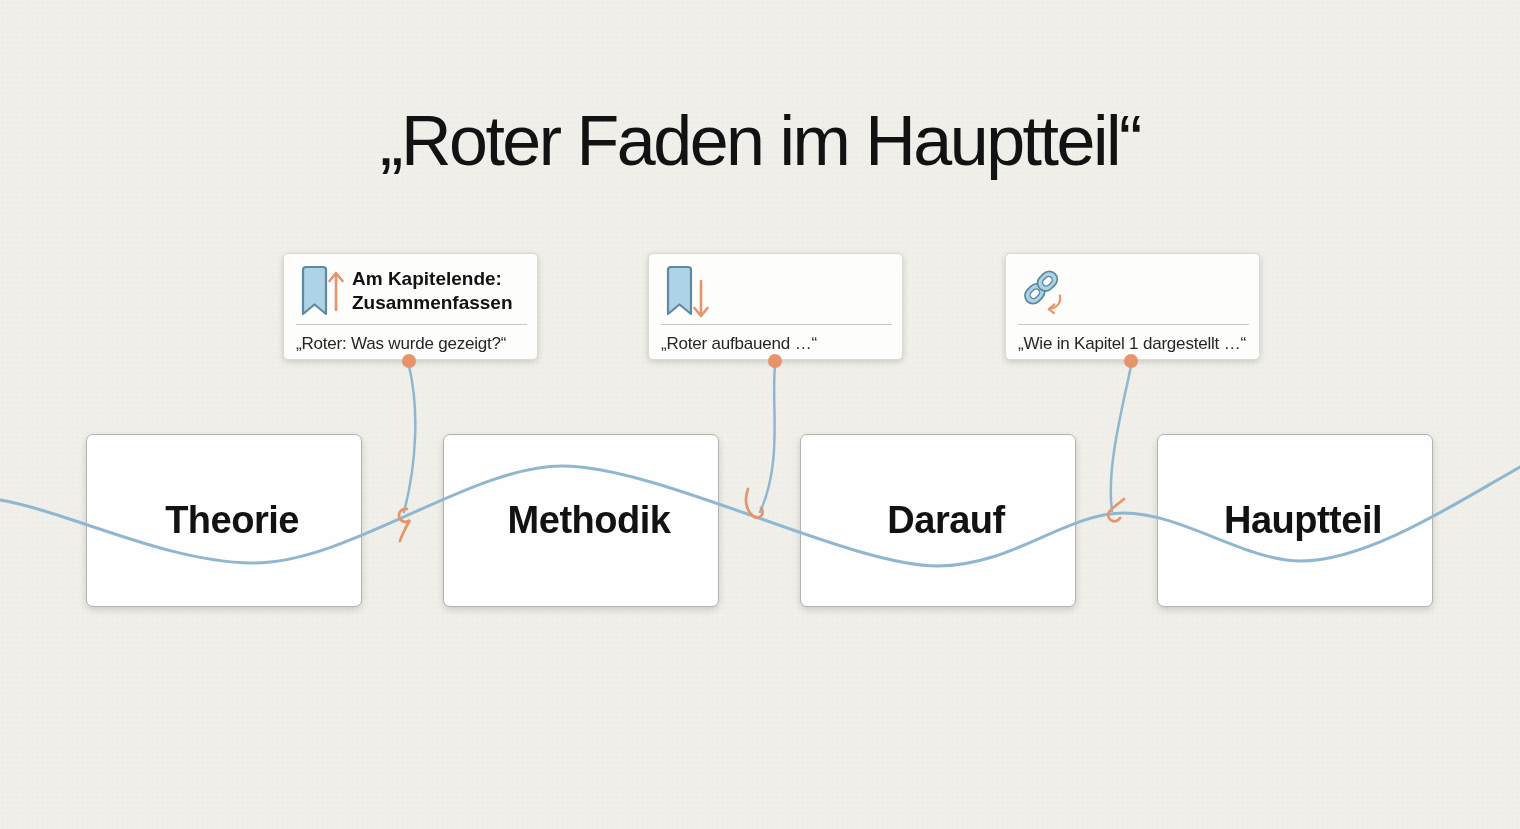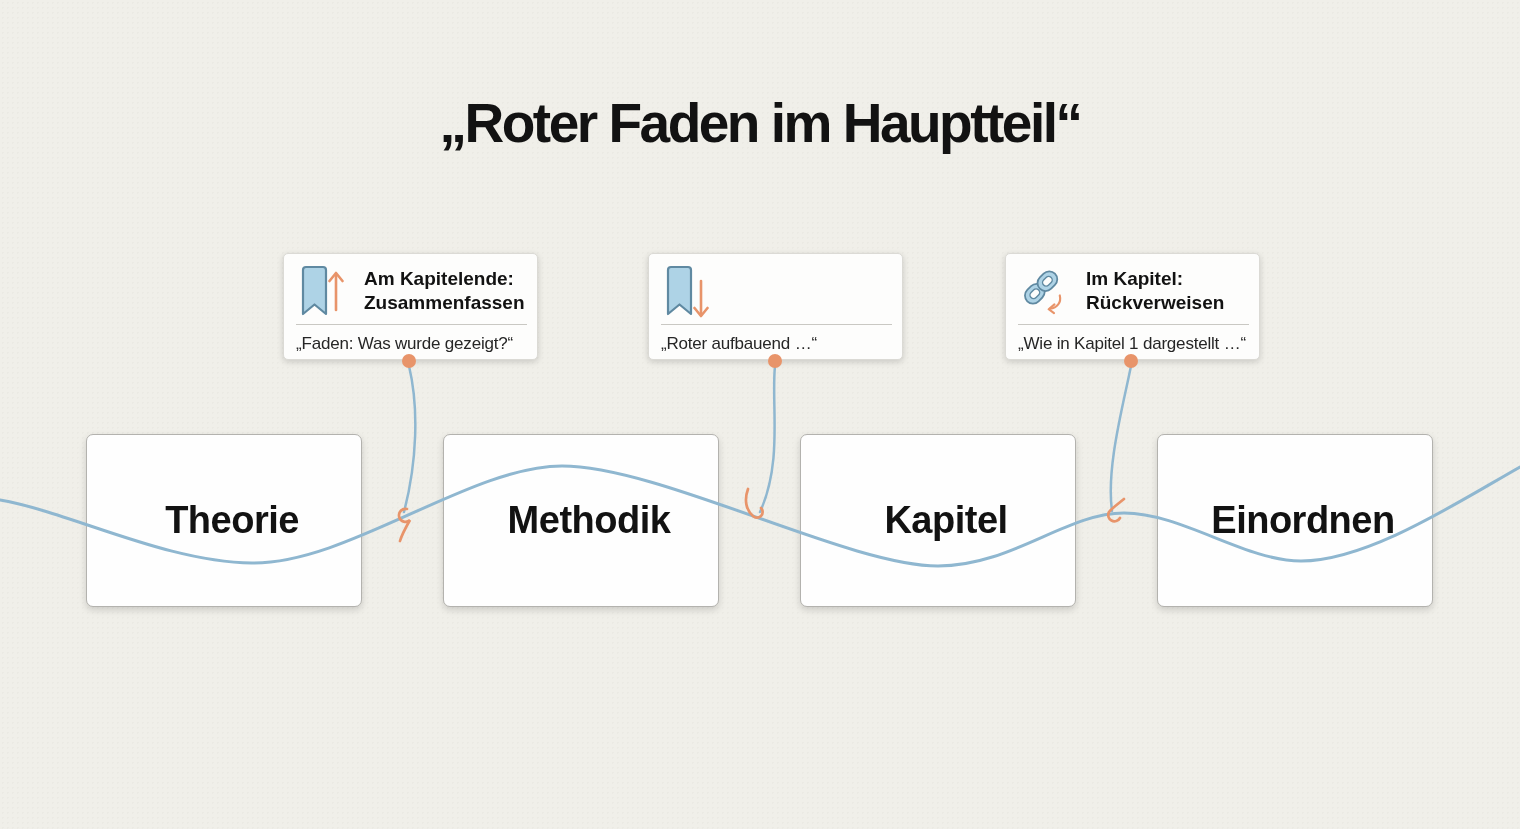--- a/index.html
+++ b/index.html
@@ -21,21 +21,21 @@
   body{
     width:1520px;height:829px;position:relative;overflow:hidden;
     background-color:var(--background);
     background-image:radial-gradient(rgba(90,85,70,0.035) 1px, transparent 1px);
     background-size:5px 5px;
     font-family:"Liberation Sans", sans-serif;
   }
 
   .main-title{
     position:absolute;top:54px;left:0;width:100%;
-    text-align:center;font-size:55px;font-weight:700;letter-spacing:-2.5px;
+    text-align:center;font-size:70px;font-weight:400;letter-spacing:-2.5px;
     color:var(--text-dark);z-index:1;
   }
 
   .chapter-box{
     position:absolute;top:434px;width:276px;height:173px;
     background:var(--box-bg);
     border:1px solid var(--box-border);
     border-radius:7px;
     box-shadow:0 3px 7px rgba(0,0,0,0.15);
     display:flex;align-items:center;justify-content:center;
@@ -55,21 +55,21 @@
     background:var(--card-bg);
     border:1px solid var(--card-border);
     border-radius:5px;
     box-shadow:0 2px 6px rgba(0,0,0,0.16);
     padding:7px 10px 0 12px;
     z-index:3;
   }
   .note-card.pos-1{left:283px;}
   .note-card.pos-2{left:648px;}
   .note-card.pos-3{left:1005px;}
-  .card-header{display:flex;align-items:center;gap:20px;height:59px;}
+  .card-header{display:flex;align-items:center;gap:8px;height:59px;}
   .card-icon{width:48px;height:56px;flex:none;display:flex;align-items:center;justify-content:center;}
   .card-title{font-size:19px;font-weight:700;line-height:1.26;color:var(--text-dark);white-space:pre-line;}
   .card-divider{border:0;border-top:1.5px solid var(--divider);margin:4px 0 0 0;}
   .card-quote{font-size:17px;color:var(--text-quote);margin-top:9px;white-space:nowrap;letter-spacing:-0.2px;}
 
   .overlay-svg{position:absolute;left:0;top:0;z-index:10;pointer-events:none;}
 
   .thread{stroke:var(--thread-blue);stroke-width:3;fill:none;stroke-linecap:round;}
   .connector{stroke:var(--thread-blue);stroke-width:2.5;fill:none;stroke-linecap:round;}
   .dot{fill:var(--accent-orange);}
@@ -86,39 +86,39 @@
 
 <h1 class="main-title">„Roter Faden im Hauptteil“</h1>
 
 <div class="chapter-box pos-1">
   <span class="chapter-label">Theorie</span>
 </div>
 <div class="chapter-box pos-2">
   <span class="chapter-label">Methodik</span>
 </div>
 <div class="chapter-box pos-3">
-  <span class="chapter-label">Kapitel</span>
+  <span class="chapter-label">Darauf</span>
 </div>
 <div class="chapter-box pos-4">
-  <span class="chapter-label">Einordnen</span>
+  <span class="chapter-label">Hauptteil</span>
 </div>
 
 <div class="note-card pos-1">
   <div class="card-header">
     <span class="card-icon">
       <svg width="48" height="56" viewBox="0 0 48 56">
         <path class="bm-body" d="M10 4 h17 q3 0 3 3 v44 l-11.5 -9.5 -11.5 9.5 v-44 q0 -3 3 -3 z"></path>
         <line class="bm-arrow" x1="40" y1="47" x2="40" y2="11"></line>
         <polyline class="bm-arrow" points="33.5,18 40,10 46.5,18"></polyline>
       </svg>
     </span>
     <div class="card-title"><span>Am Kapitelende:</span><br><span>Zusammenfassen</span></div>
   </div>
   <hr class="card-divider">
-  <div class="card-quote">„Faden: Was wurde gezeigt?“</div>
+  <div class="card-quote">„Roter: Was wurde gezeigt?“</div>
 </div>
 
 <div class="note-card pos-2">
   <div class="card-header">
     <span class="card-icon">
       <svg width="48" height="56" viewBox="0 0 48 56">
         <path class="bm-body" d="M10 4 h17 q3 0 3 3 v44 l-11.5 -9.5 -11.5 9.5 v-44 q0 -3 3 -3 z"></path>
         <line class="bm-arrow" x1="40" y1="18" x2="40" y2="52"></line>
         <polyline class="bm-arrow" points="33.5,45 40,53 46.5,45"></polyline>
       </svg>
@@ -135,21 +135,20 @@
         <g transform="rotate(-45 26 24)">
           <rect class="link-capsule" x="4" y="15" width="24" height="18" rx="9"></rect>
           <rect class="link-hole" x="10" y="20" width="12" height="8" rx="4"></rect>
           <rect class="link-capsule" x="24" y="15" width="24" height="18" rx="9"></rect>
           <rect class="link-hole" x="30" y="20" width="12" height="8" rx="4"></rect>
         </g>
         <path class="link-arrow" d="M47 33 C 49 41 44 47 36 48"></path>
         <polyline class="link-arrow" points="41,43 34.5,48.5 40.5,53"></polyline>
       </svg>
     </span>
-    <div class="card-title"><span>Im Kapitel:</span><br><span>Rückverweisen</span></div>
   </div>
   <hr class="card-divider">
   <div class="card-quote">„Wie in Kapitel 1 dargestellt …“</div>
 </div>
 
 <svg class="overlay-svg" width="1520" height="829" viewBox="0 0 1520 829">
 
   <path class="thread" d="M 0 500
            C 70 512, 165 562, 252 563
            C 348 564, 470 466, 562 466

